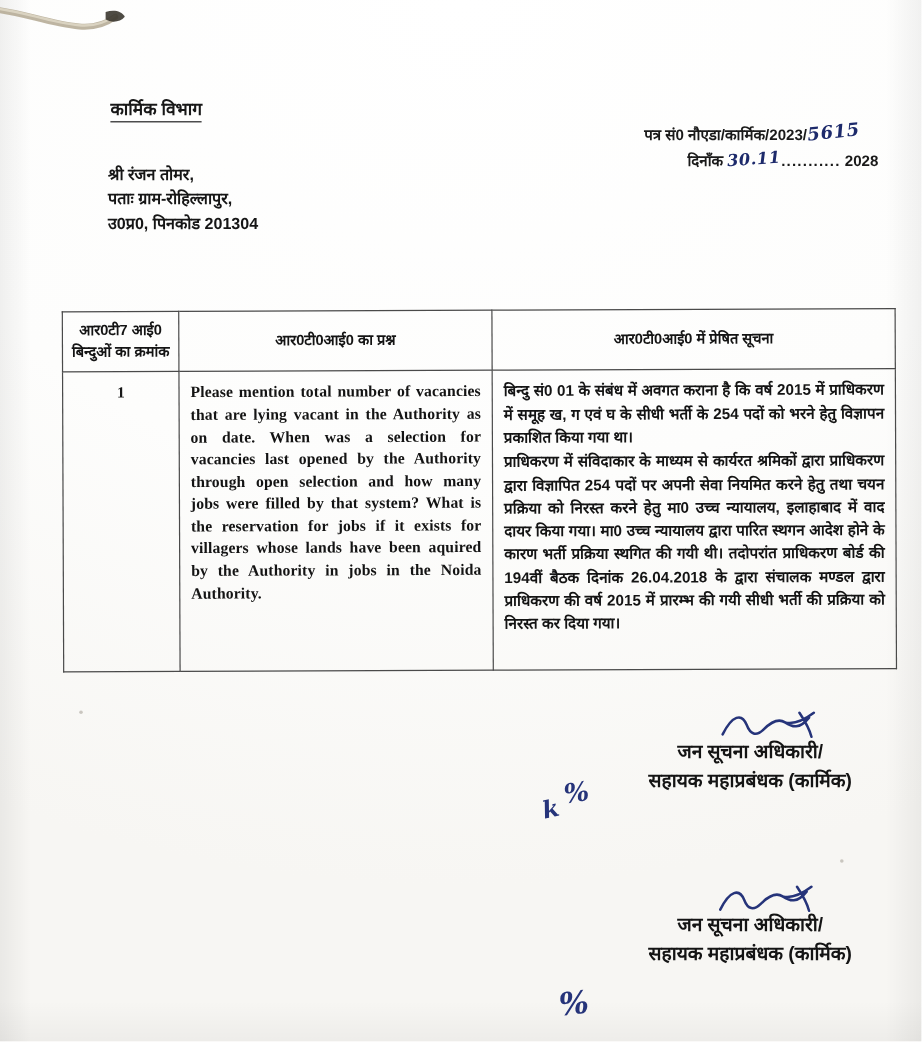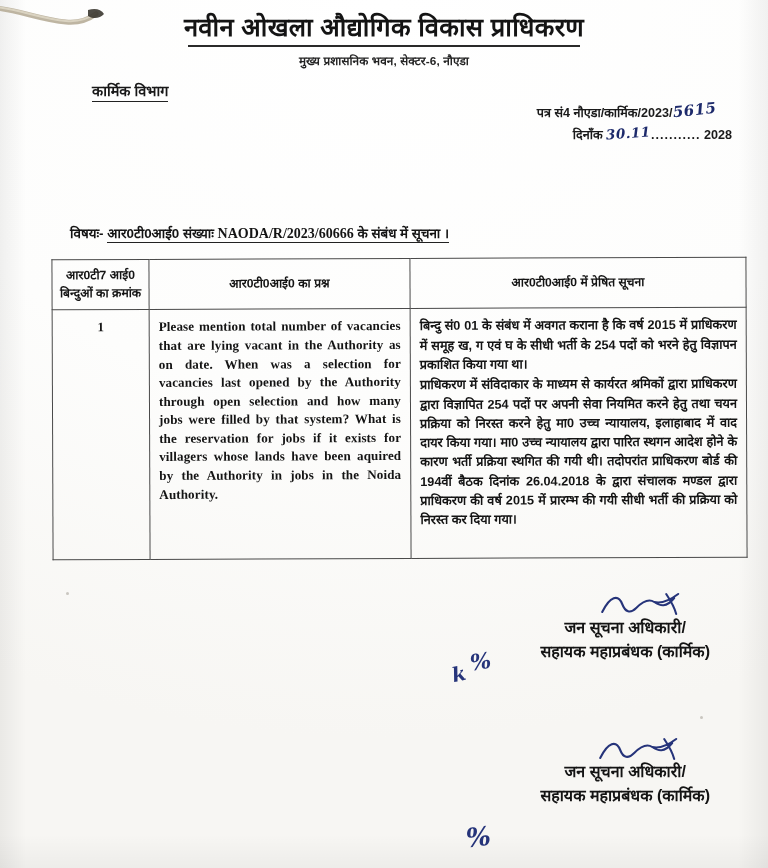--- a/index.html
+++ b/index.html
@@ -266,46 +266,40 @@
   <div class="scan-shade-left"></div>
   <div class="scan-shade-right"></div>
   <div class="scan-shade-bottom"></div>
 
   <svg class="thread" viewBox="0 0 110 42">
     <path d="M-4 8 C 18 10, 42 20, 66 22 C 78 23, 88 20, 96 14" stroke="#b3a892" stroke-width="5" fill="none" stroke-linecap="round" opacity="0.85"></path>
     <path d="M-4 7 C 18 9, 42 19, 66 21 C 78 22, 88 19, 96 13" stroke="#ddd6c4" stroke-width="2" fill="none" stroke-linecap="round" opacity="0.9"></path>
     <path d="M88 10 C 95 8, 101 9, 104 14 C 100 19, 92 19, 88 16 Z" fill="#3b3730" opacity="0.9"></path>
   </svg>
 
-  <div class="letterhead">
-    <div class="org-title">नवीन ओखला औद्योगिक विकास प्राधिकरण</div>
-    <div class="org-rule"></div>
-    <div class="org-sub">मुख्य प्रशासनिक भवन, सेक्टर-6, नौएडा</div>
-  </div>
 
   <div class="dept">कार्मिक विभाग</div>
 
   <div class="letter-meta">
     <div class="meta-row">
-      <span>पत्र सं4 नौएडा/कार्मिक/2023/</span><span class="hand">5615</span>
+      <span>पत्र सं0 नौएडा/कार्मिक/2023/</span><span class="hand">5615</span>
     </div>
     <div class="meta-row date">
       <span>दिनाँक</span>
       <span class="hand small">30.11</span><span class="dots">...........</span>
       <span>2028</span>
     </div>
   </div>
 
   <div class="addressee">
-  </div>
-
-  <div class="subject">
-    <span class="label">विषयः-</span>
-    <span class="body"><span>आर0टी0आई0 संख्याः</span> <span class="eng">NAODA/R/2023/60666</span> <span>के संबंध में सूचना ।</span></span>
-  </div>
+    <div>श्री रंजन तोमर,</div>
+    <div>पताः ग्राम-रोहिल्लापुर,</div>
+    <div>उ0प्र0, पिनकोड 201304</div>
+  </div>
+
 
   <table class="rti-table">
     <thead>
       <tr>
         <th class="col-sno">आर0टी7 आई0 बिन्दुओं का क्रमांक</th>
         <th class="col-q">आर0टी0आई0 का प्रश्न</th>
         <th class="col-a">आर0टी0आई0 में प्रेषित सूचना</th>
       </tr>
     </thead>
     <tbody>

